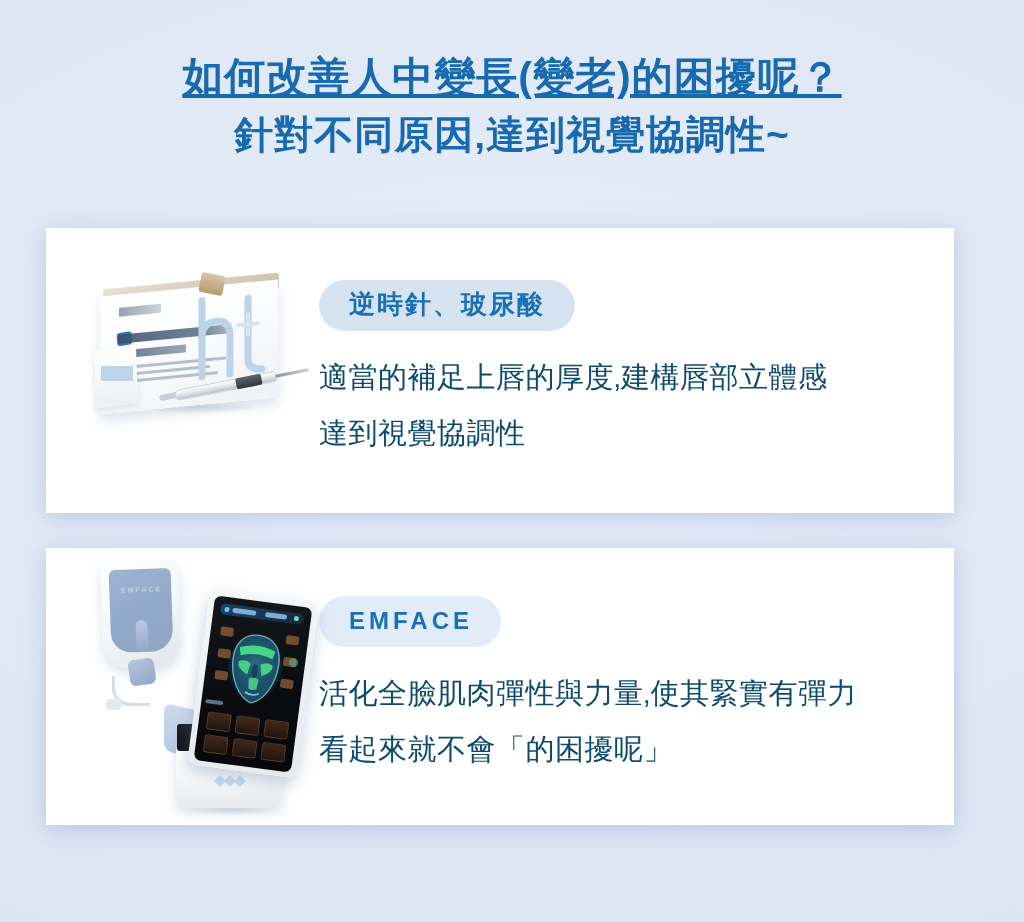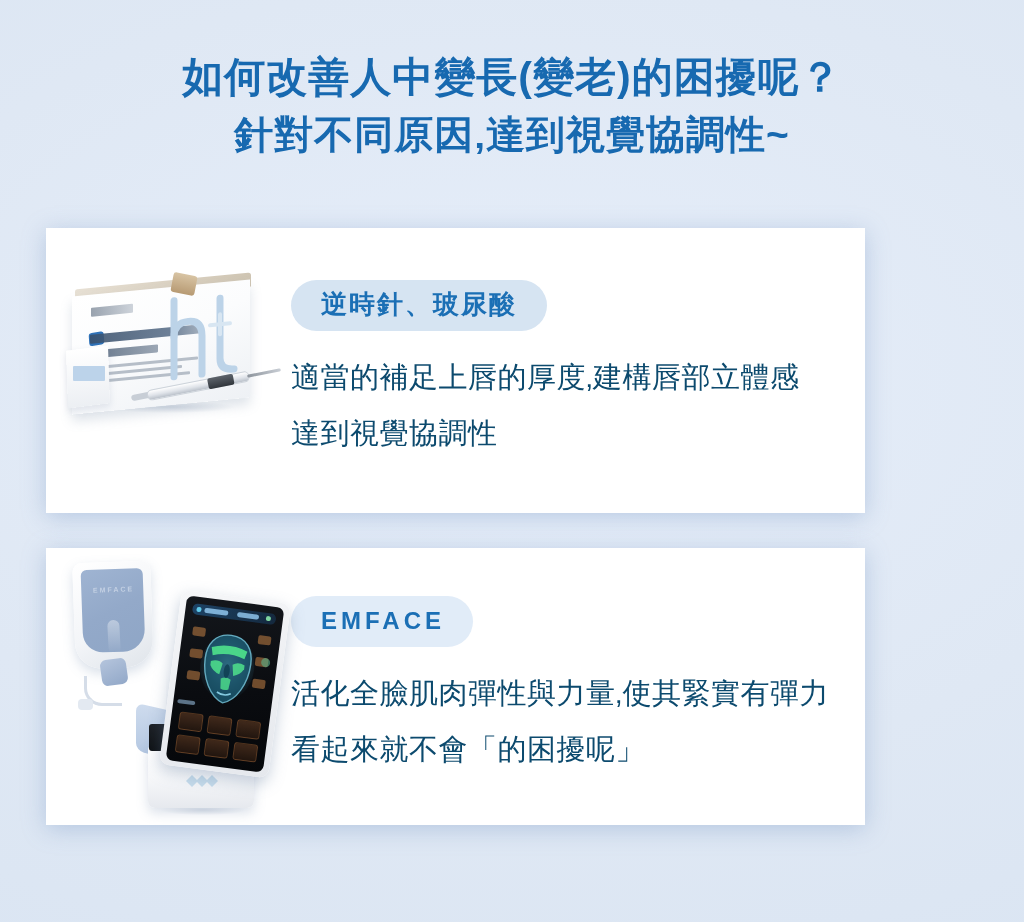--- a/index.html
+++ b/index.html
@@ -39,30 +39,31 @@
     left: 0;
     top: 48px;
     width: 1024px;
     text-align: center;
     color: #1769b0;
     font-weight: bold;
     font-size: 40px;
     line-height: 58px;
     letter-spacing: 1px;
   }
-  .heading .line1 { display: block; font-size: 41px; }
+  .heading .line1 { display: block; font-size: 41px; text-decoration: underline; }
   .heading .line2 { display: block; font-size: 39px; }
 
   
   .card {
     position: absolute;
     left: 46px;
-    width: 819px;
+    width: 908px;
     background: #ffffff;
     box-shadow: 0 4px 22px rgba(120, 150, 195, 0.40);
+    padding-left: 28px;
   }
   #card-1 { top: 228px; height: 285px; }
   #card-2 { top: 548px; height: 277px; }
 
   .card-inner {
     position: relative;
     width: 100%;
     height: 100%;
     display: flex;
     align-items: center;

